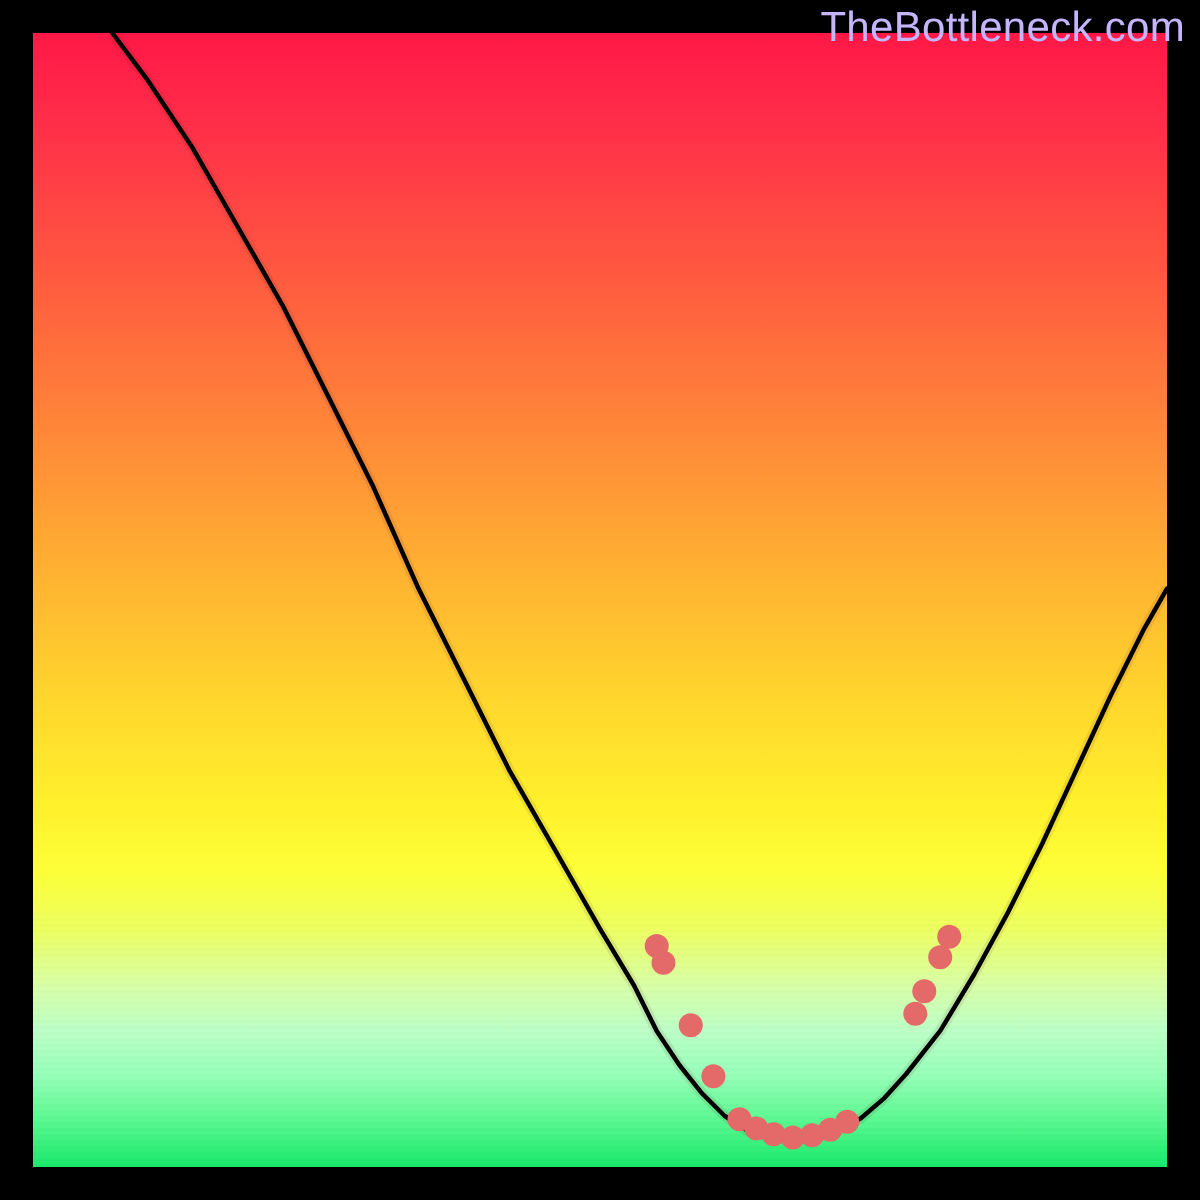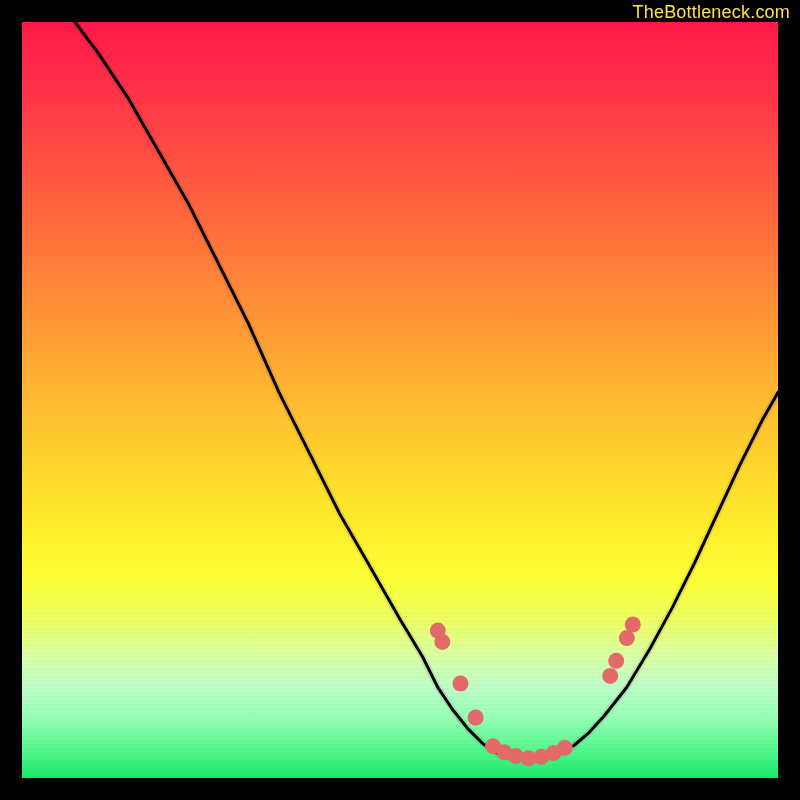--- a/index.html
+++ b/index.html
@@ -61,22 +61,22 @@
       rgba(255,255,255,0.03) 2px,
       rgba(255,255,255,0.03) 4px
     );
     opacity: 0.35;
     pointer-events: none;
   }
   .watermark {
     position: absolute;
     top: 2px;
     right: 10px;
-    color: #fde047;
-    font-size: 18px;
+    color: #c4b5fd;
+    font-size: 28px;
     font-weight: 500;
     letter-spacing: 0.2px;
     user-select: none;
   }
   svg {
     position: absolute;
     left: 0; top: 0;
     width: 100%;
     height: 100%;
     overflow: visible;

